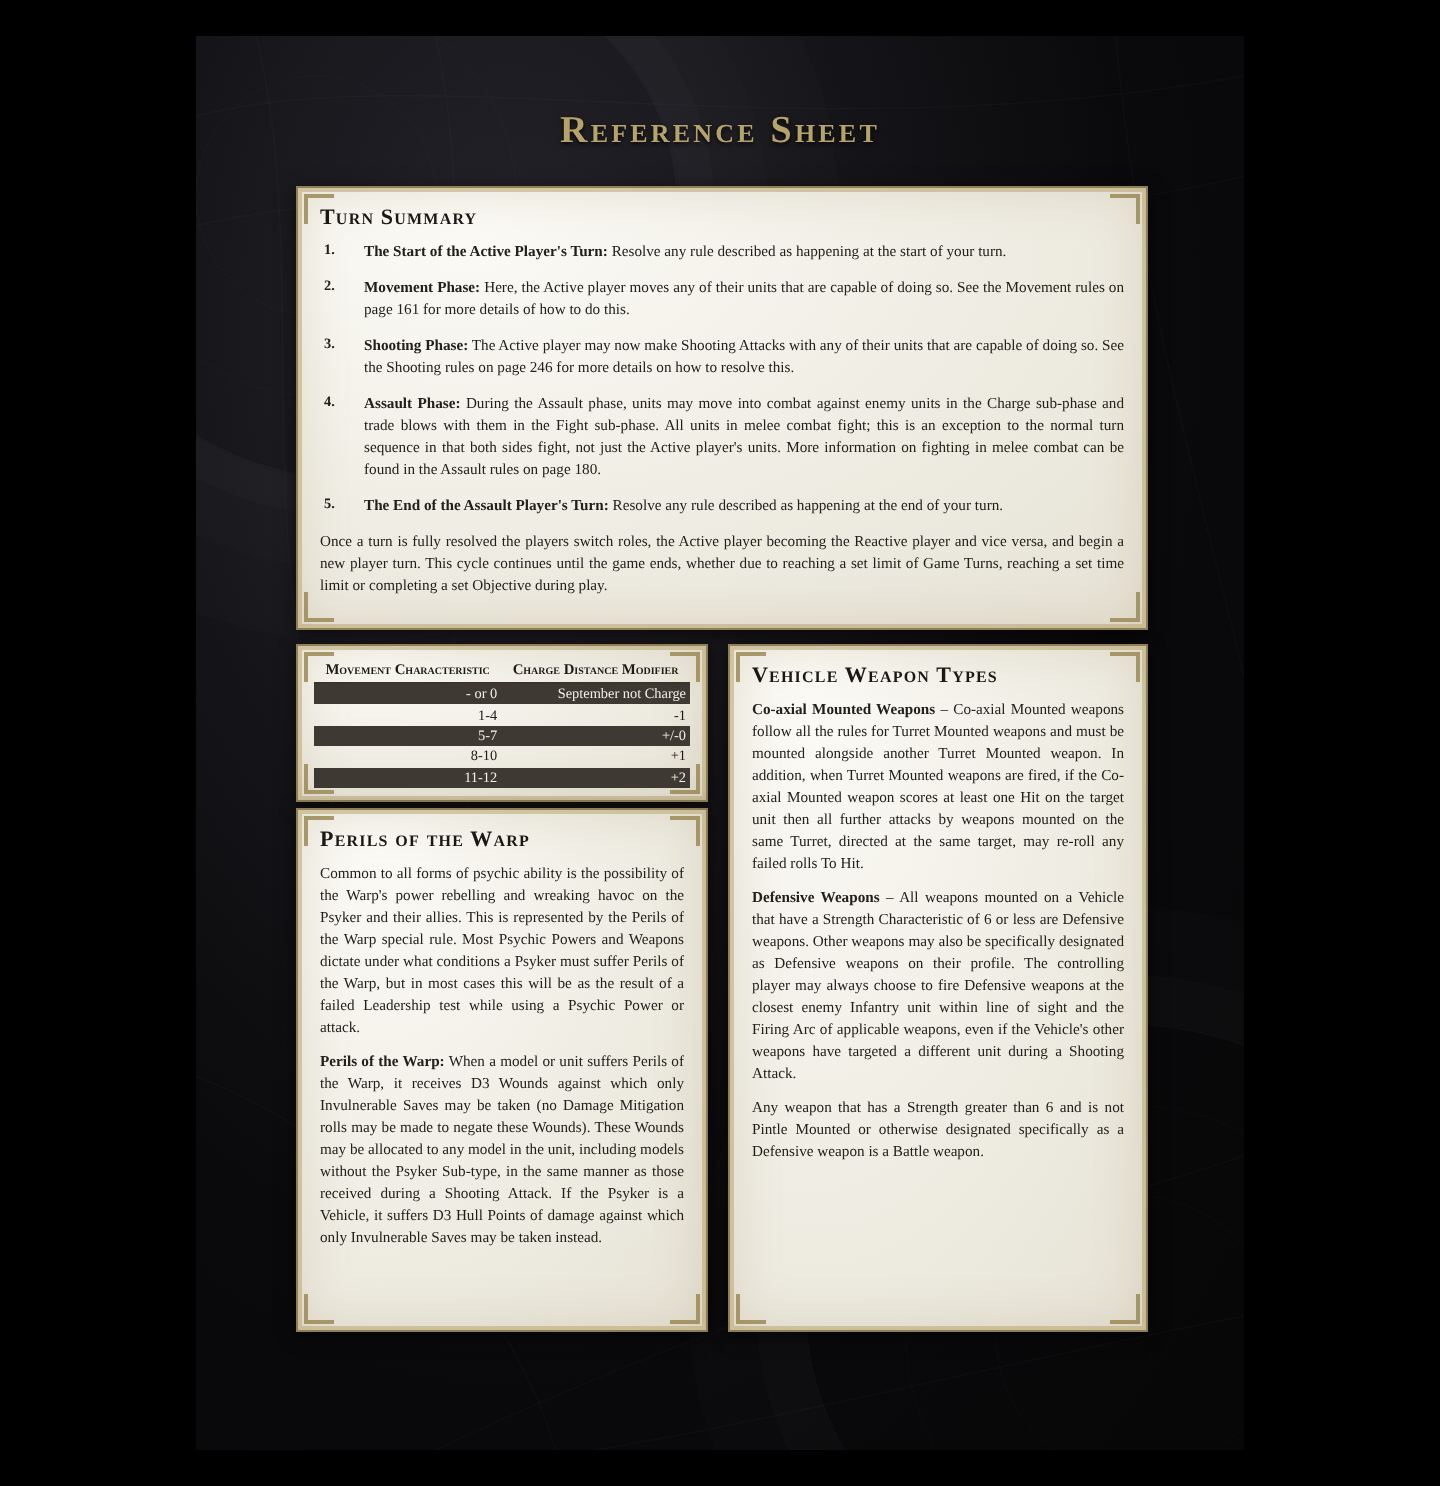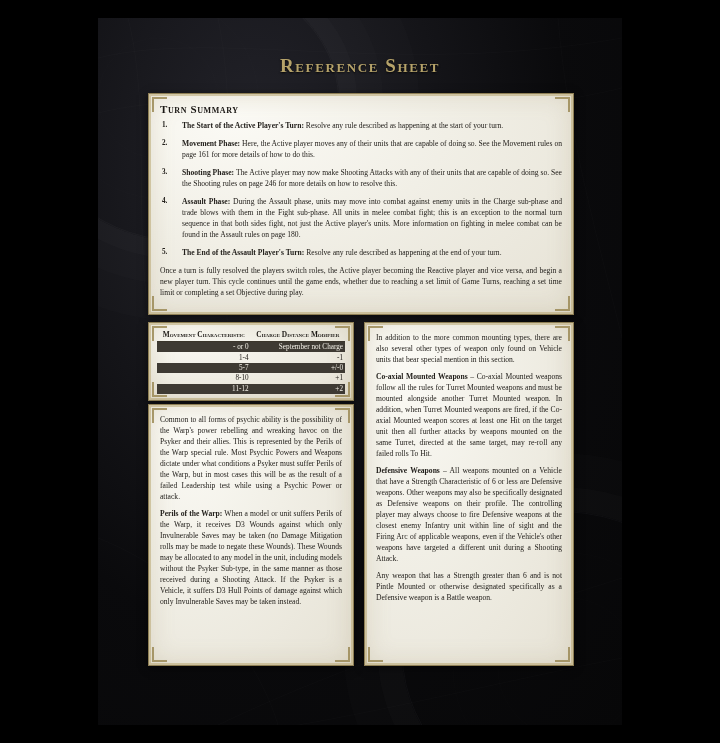--- a/index.html
+++ b/index.html
@@ -307,31 +307,32 @@
       </table>
     </div>
   </div>
 
   <div class="panel" id="perils-panel">
     <span class="corner tl"></span>
     <span class="corner tr"></span>
     <span class="corner bl"></span>
     <span class="corner br"></span>
     <div class="panel-inner">
+      <h2 class="section-title">Perils of the Warp</h2>
       <p class="para">Common to all forms of psychic ability is the possibility of the Warp's power rebelling and wreaking havoc on the Psyker and their allies. This is represented by the Perils of the Warp special rule. Most Psychic Powers and Weapons dictate under what conditions a Psyker must suffer Perils of the Warp, but in most cases this will be as the result of a failed Leadership test while using a Psychic Power or attack.</p>
       <p class="para"><span class="sub-lead">Perils of the Warp:</span><span> When a model or unit suffers Perils of the Warp, it receives D3 Wounds against which only Invulnerable Saves may be taken (no Damage Mitigation rolls may be made to negate these Wounds). These Wounds may be allocated to any model in the unit, including models without the Psyker Sub-type, in the same manner as those received during a Shooting Attack. If the Psyker is a Vehicle, it suffers D3 Hull Points of damage against which only Invulnerable Saves may be taken instead.</span></p>
     </div>
   </div>
 
   <div class="panel" id="vehicle-panel">
     <span class="corner tl"></span>
     <span class="corner tr"></span>
     <span class="corner bl"></span>
     <span class="corner br"></span>
     <div class="panel-inner">
-      <p class="para">In addition to the more common mounting types, there are also several other types of weapon only found on Vehicle units that bear special mention in this section.</p>
+      <h2 class="section-title">Vehicle Weapon Types</h2>
       <p class="para"><span class="sub-lead">Co-axial Mounted Weapons</span><span> – Co-axial Mounted weapons follow all the rules for Turret Mounted weapons and must be mounted alongside another Turret Mounted weapon. In addition, when Turret Mounted weapons are fired, if the Co-axial Mounted weapon scores at least one Hit on the target unit then all further attacks by weapons mounted on the same Turret, directed at the same target, may re-roll any failed rolls To Hit.</span></p>
       <p class="para"><span class="sub-lead">Defensive Weapons</span><span> – All weapons mounted on a Vehicle that have a Strength Characteristic of 6 or less are Defensive weapons. Other weapons may also be specifically designated as Defensive weapons on their profile. The controlling player may always choose to fire Defensive weapons at the closest enemy Infantry unit within line of sight and the Firing Arc of applicable weapons, even if the Vehicle's other weapons have targeted a different unit during a Shooting Attack.</span></p>
       <p class="para">Any weapon that has a Strength greater than 6 and is not Pintle Mounted or otherwise designated specifically as a Defensive weapon is a Battle weapon.</p>
     </div>
   </div>
 
 </div>
 
 </body></html>

